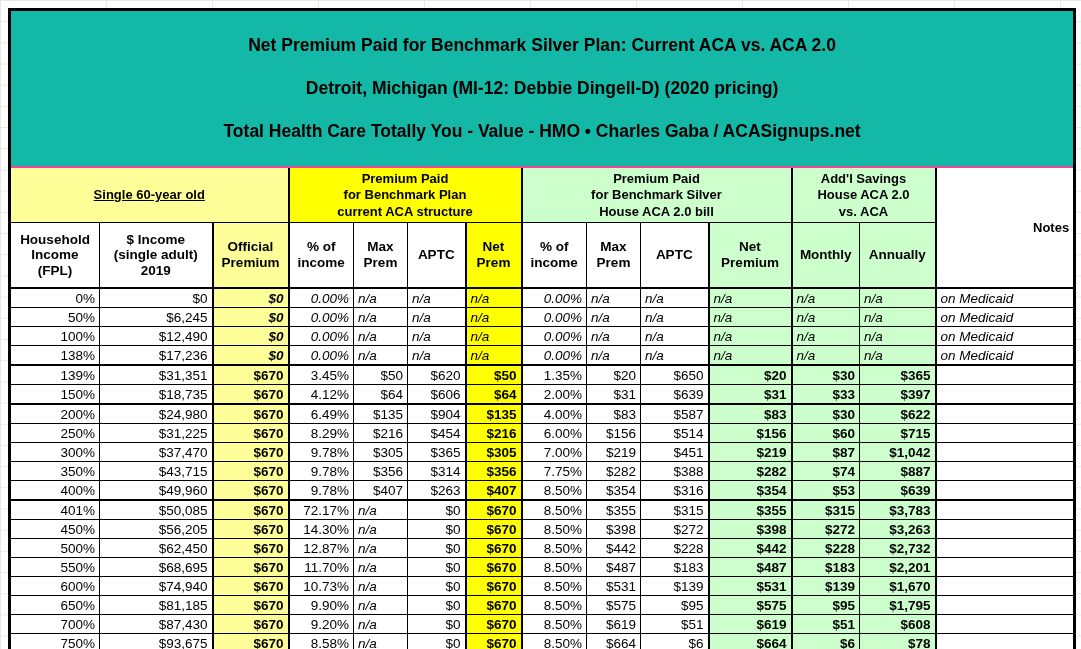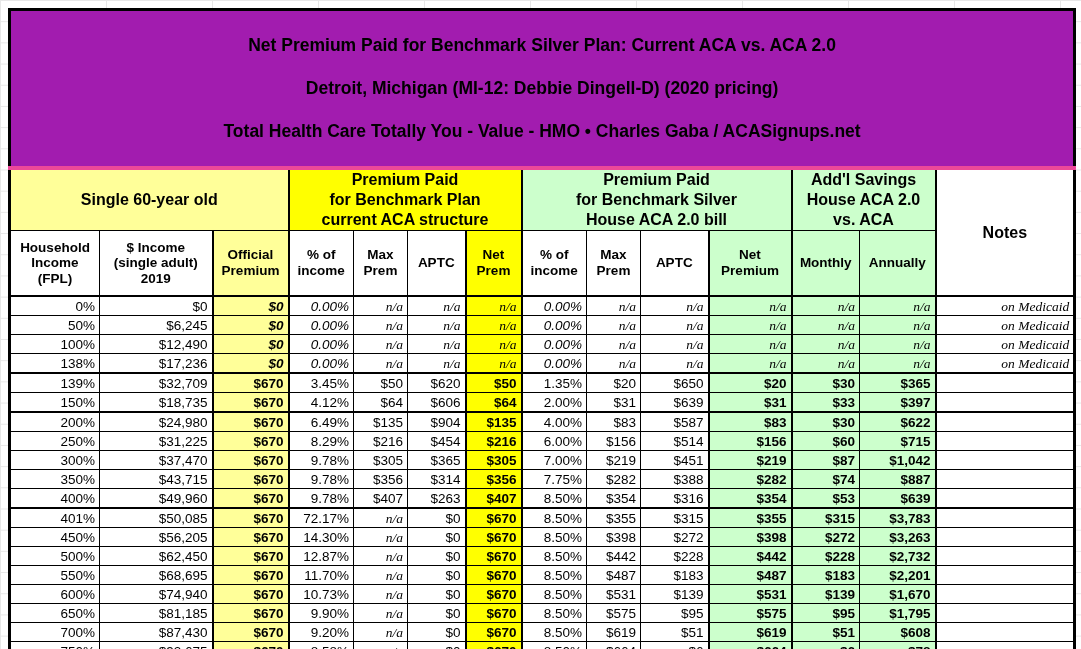--- a/index.html
+++ b/index.html
@@ -15,33 +15,33 @@
   }
   .sheet{position:absolute;left:8px;top:8px;}
   table{
     border-collapse:collapse;table-layout:fixed;
     width:1065px;background:#fff;border:3px solid #000;
   }
   th,td{border:1px solid #000;overflow:hidden;padding:0 4px;}
   th{font-weight:bold;text-align:center;vertical-align:middle;white-space:pre-line;}
   
   .title-cell{
-    height:60px;border-bottom:4px solid #ec4899;
-    font-size:17.5px;line-height:1.22;padding:3px 0;background:#a21caf;
+    height:60px;border-bottom:2px solid #ec4899;
+    font-size:17.5px;line-height:1.22;padding:3px 0;background:#14b8a6;
   }
   
-  .grouphead th{height:54px;font-size:16px;line-height:1.25;}
-  .gh-person{font-size:18px;}
+  .grouphead th{height:54px;font-size:13px;line-height:1.25;}
+  .gh-person{font-size:18px;text-decoration:underline;}
   
   .colhead th{height:64px;font-size:13.5px;line-height:1.18;border-bottom:2px solid #000;}
-  .notes-head{background:#fff;font-size:14px;border-left:2px solid #000;border-bottom:2px solid #000;}
+  .notes-head{background:#fff;font-size:14px;border-left:2px solid #000;border-bottom:2px solid #000;text-align:right;}
   
   td{height:18px;line-height:17px;font-size:13.5px;background:#fff;}
   .r{text-align:right;}
-  .c{text-align:right;font-family:Liberation Serif, serif;}
+  .c{text-align:left;}
   .b{font-weight:bold;}
   .i{font-style:italic;}
   .ly{background:#FFFF99;}
   .by{background:#FFFF00;}
   .gr{background:#CCFFCC;}
   .v2{border-left:2px solid #000;border-right:2px solid #000;}
   .vl2{border-left:2px solid #000;}
   tr.group-end td{border-bottom:2.5px solid #000;}
 </style>
 </head>
@@ -173,21 +173,21 @@
           <td class="r i">0.00%</td>
           <td class="c i">n/a</td>
           <td class="c i">n/a</td>
           <td class="c i gr v2">n/a</td>
           <td class="c i gr">n/a</td>
           <td class="c i gr">n/a</td>
           <td class="c i vl2">on Medicaid</td>
         </tr>
         <tr>
           <td class="r">139%</td>
-          <td class="r">$32,709</td>
+          <td class="r">$31,351</td>
           <td class="r ly b v2">$670</td>
           <td class="r">3.45%</td>
           <td class="r">$50</td>
           <td class="r">$620</td>
           <td class="r by v2 b">$50</td>
           <td class="r">1.35%</td>
           <td class="r">$20</td>
           <td class="r">$650</td>
           <td class="r gr v2 b">$20</td>
           <td class="r gr b">$30</td>

